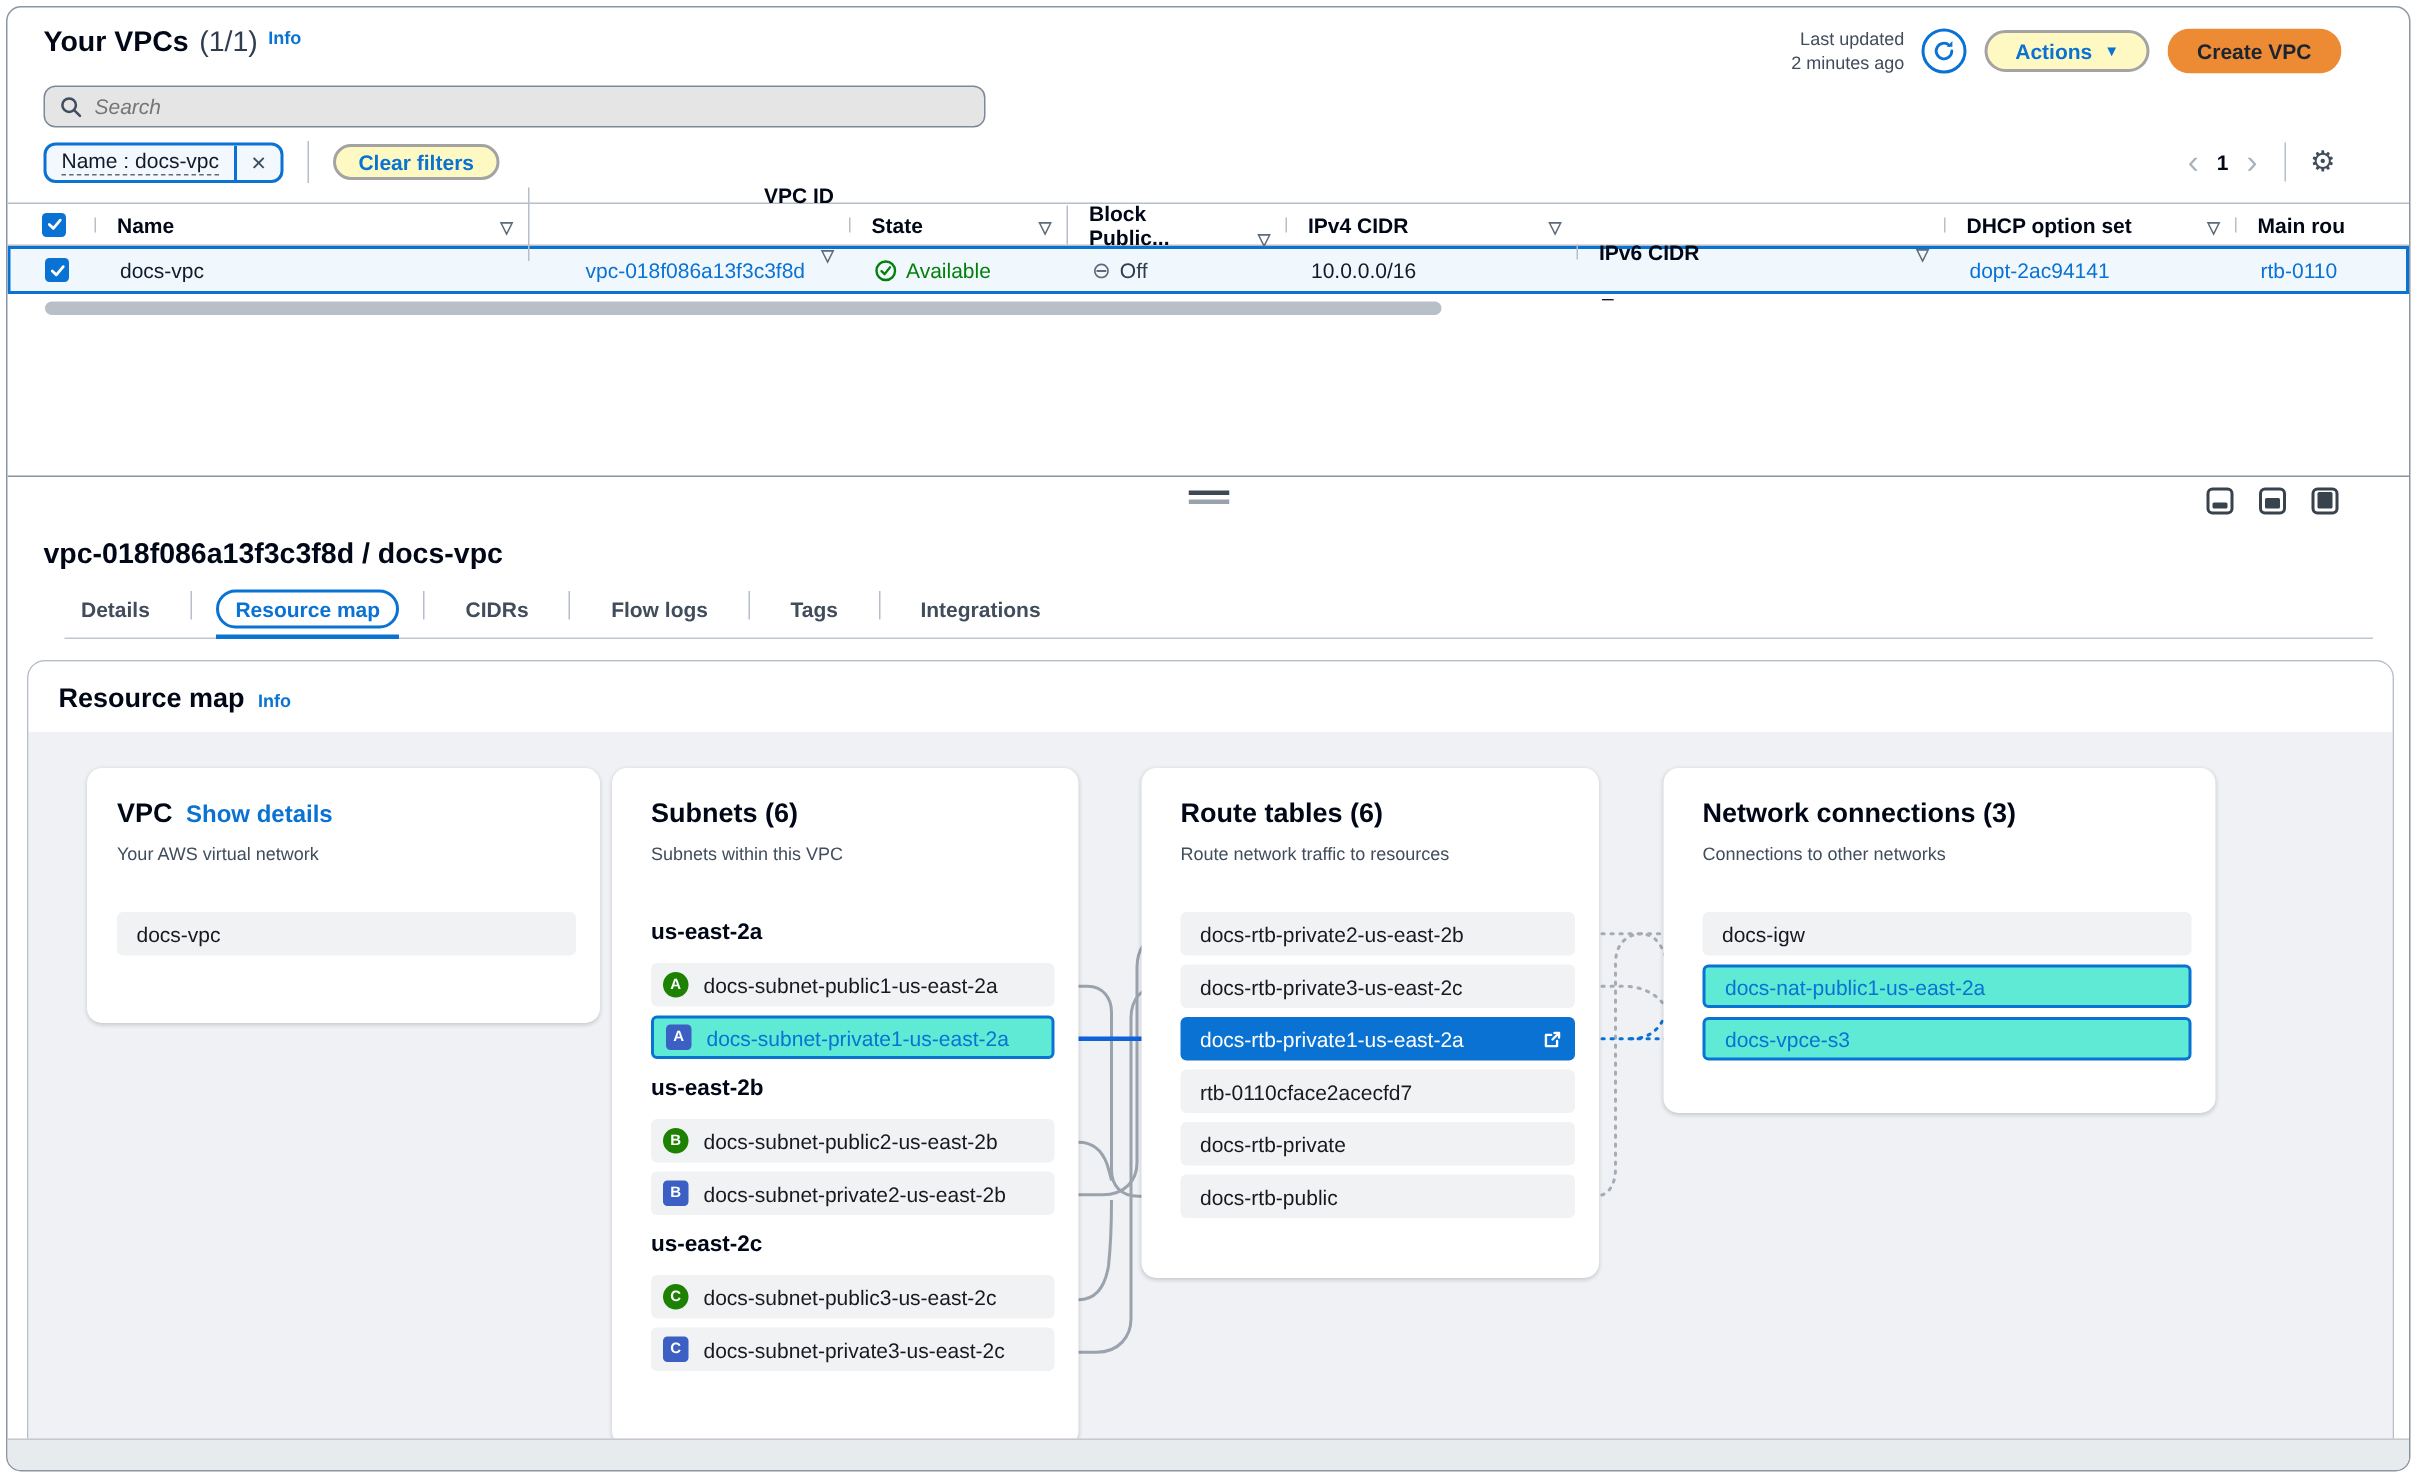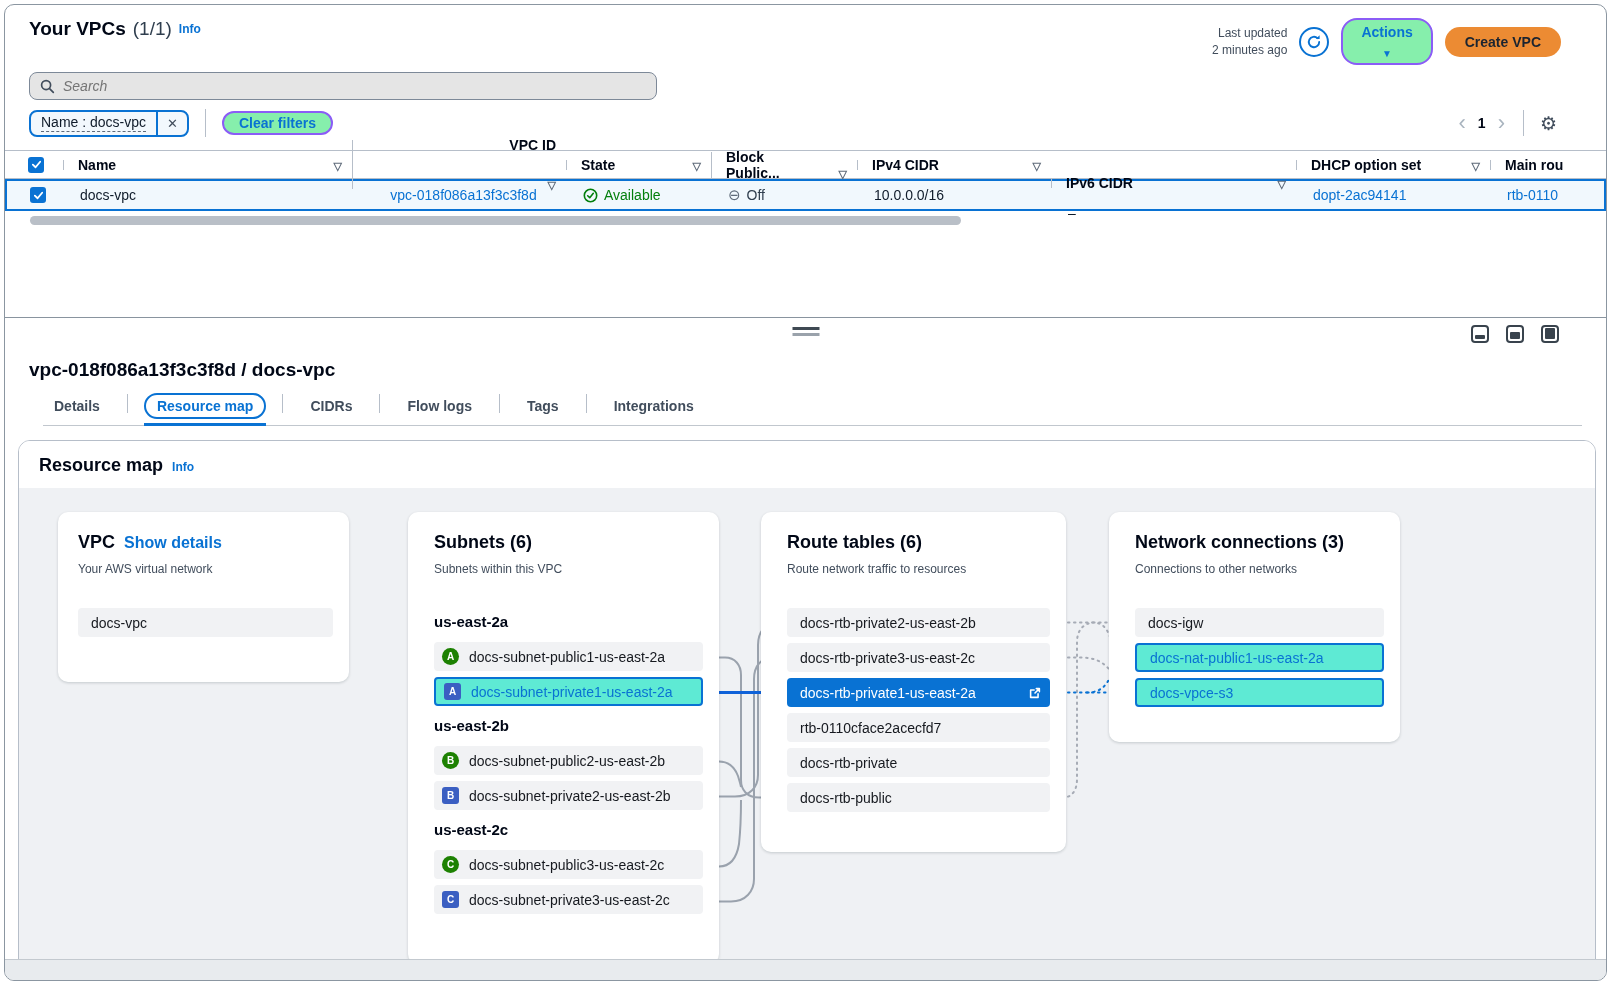--- a/index.html
+++ b/index.html
@@ -2,29 +2,29 @@
 <html><head>
 <meta charset="utf-8">
 <style>
   * { margin:0; padding:0; box-sizing:border-box; }
   html,body { width:1611px; height:985px; background:#fff; font-family:"Liberation Sans", sans-serif; color:#0f1b2a; }
   .frame { position:absolute; left:4px; top:4px; width:1603px; height:977px; border:1px solid #8b96a1; border-radius:10px; background:#fff; overflow:hidden; }
 
   
   .top-panel { height:312px; position:relative; }
   .top-header { display:flex; align-items:flex-start; padding:13px 45px 0 24px; }
-  .title-line { display:flex; align-items:center; gap:7px; }
+  .title-line { display:flex; align-items:flex-start; gap:7px; }
   .page-title { font-size:19px; font-weight:bold; color:#000716; }
   .page-count { font-size:19px; font-weight:normal; color:#2f3e4e; }
   .info-link { font-size:12px; font-weight:bold; color:#0972d3; cursor:pointer; }
   .header-actions { margin-left:auto; display:flex; align-items:center; gap:12px; }
   .last-updated { text-align:right; font-size:12px; color:#414d5c; line-height:1.35; }
   .refresh-btn { width:30px; height:30px; border:2px solid #0972d3; border-radius:50%; display:flex; align-items:center; justify-content:center; background:#fff; cursor:pointer; }
   .btn { border-radius:16px; font-size:14px; font-weight:bold; display:flex; align-items:center; gap:8px; cursor:pointer; }
-  .btn.secondary { border:2px solid #8b5cf6; color:#0972d3; background:#86efac; padding:4px 18px;flex-direction:column; }
+  .btn.secondary { border:2px solid #a3a3a3; color:#0972d3; background:#fef9c3; padding:4px 18px; }
   .btn.primary { border:2px solid transparent; color:#1b2430; padding:5px 18px; }
   .caret { font-size:10px; }
 
   .search-wrap { margin:7px 24px 0; width:628px; height:28px; border:1px solid #7d8998; border-radius:8px; display:flex; align-items:center; padding:0 10px; gap:8px; background:#e5e5e5; }
   .search-wrap input { border:none; outline:none; font-style:italic; font-size:14px; color:#5f6b7a; width:100%; background:transparent; font-family:"Liberation Sans", sans-serif; }
 
   .filter-row { display:flex; align-items:center; margin:9px 49px 0 24px; height:28px; }
   .token { display:flex; align-items:stretch; border:2px solid #0972d3; border-radius:8px; background:#f2f8fd; height:27px; overflow:hidden; }
   .token-label { display:flex; align-items:center; padding:0 10px; font-size:14px; color:#0f1b2a; }
   .token-label span { border-bottom:1px dashed #5f6b7a; padding-bottom:1px; }
@@ -74,24 +74,24 @@
   .tab.active::after { content:""; position:absolute; left:0; right:0; bottom:-1px; height:3px; background:#0972d3; }
   .tab-sep { width:1px; height:19px; background:#b6bec9; margin:0 16px 12px; }
 
   .rm-card { margin:14px 10px 0 13px; border:1px solid #b6bec9; border-radius:12px; overflow:hidden; background:#fff; height:533px; }
   .rm-header { padding:14px 20px 12px; display:flex; align-items:baseline; gap:9px; background:#fff; }
   .rm-title { font-size:18px; font-weight:bold; color:#000716; }
   .rm-body { position:relative; background:#eff1f4; height:478px; }
   svg.connectors { position:absolute; left:0; top:0; pointer-events:none; }
 
   .card { position:absolute; background:#fff; border-radius:10px; box-shadow:0 1px 3px rgba(0,28,36,.18); padding:20px 16px 0 26px; }
-  .card-vpc { left:39px; top:24px; width:291px; height:170px; padding-left:20px; }
+  .card-vpc { left:39px; top:24px; width:342px; height:170px; padding-left:20px; }
   .card-subnets { left:389px; top:24px; width:311px; height:452px; }
   .card-routes { left:742px; top:24px; width:305px; height:340px; }
-  .card-network { left:1090px; top:24px; width:291px; height:230px; }
+  .card-network { left:1090px; top:24px; width:368px; height:230px; }
   .card-title-line { display:flex; align-items:baseline; gap:9px; height:24px; }
   .card-title { font-size:18px; font-weight:bold; color:#000716; }
   .card-link { font-size:16px; font-weight:bold; color:#0972d3; cursor:pointer; }
   .card-sub { margin-top:6px; font-size:12px; color:#414d5c; height:16px; }
   .items { margin-top:30px; }
   .map-item { height:29px; margin-bottom:6px; background:#f1f2f4; border-radius:4px; display:flex; align-items:center; padding:0 8px 0 13px; font-size:14px; color:#16191f; cursor:pointer; white-space:nowrap; overflow:hidden; }
   .map-item.sel-outline { background:#5eead4; border:2px solid #0972d3; color:#0972d3; }
   .map-item.sel-fill { background:#0972d3; color:#fff; }
   .map-item .ext { margin-left:auto; display:flex; }
   .grp-h { font-size:15px; font-weight:bold; color:#000716; height:20px; }

